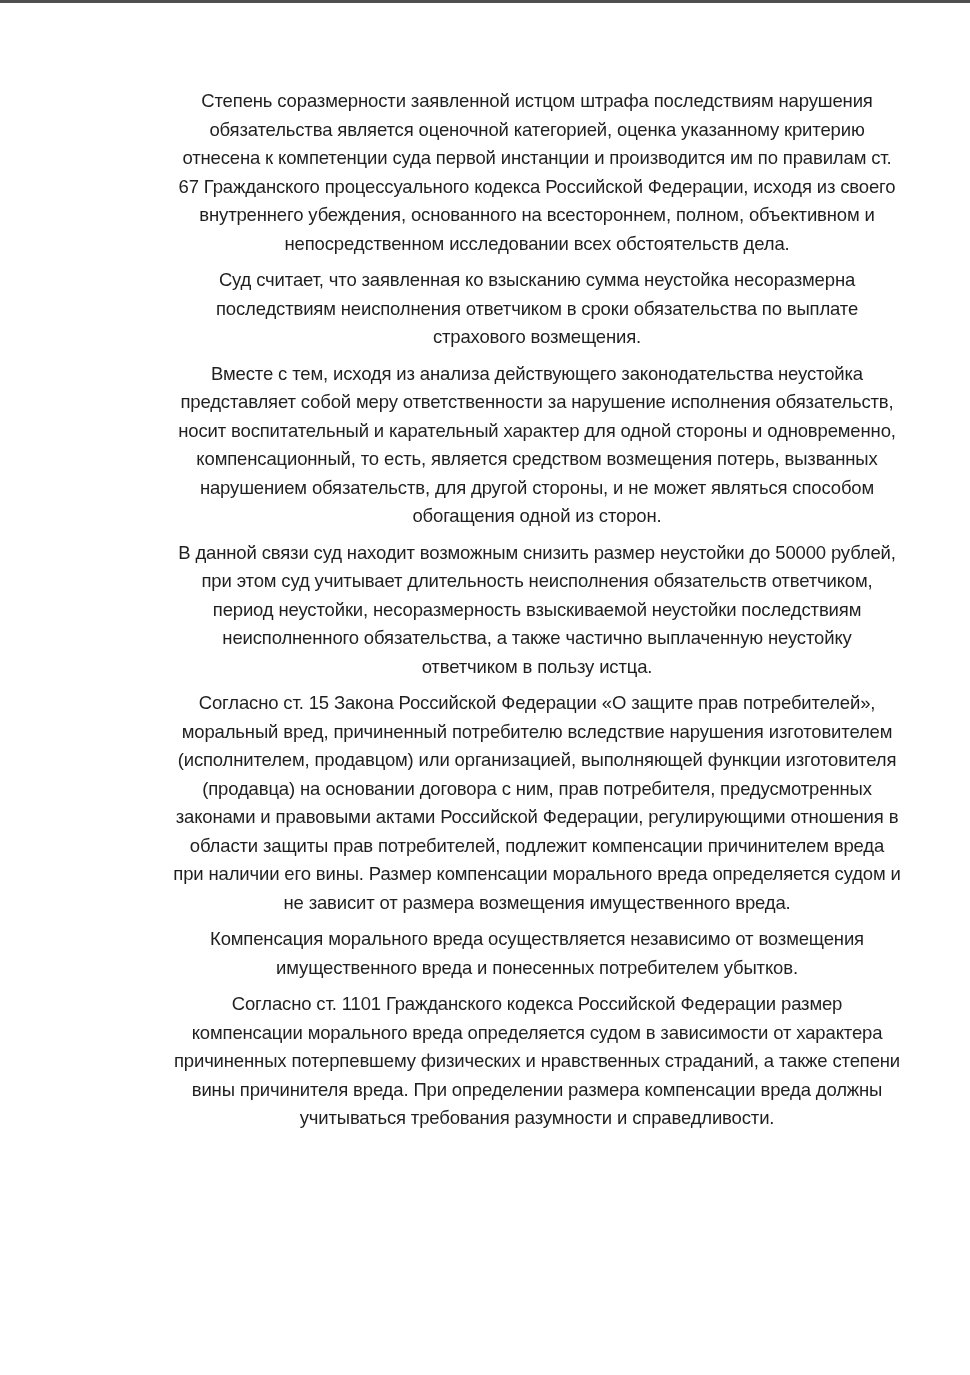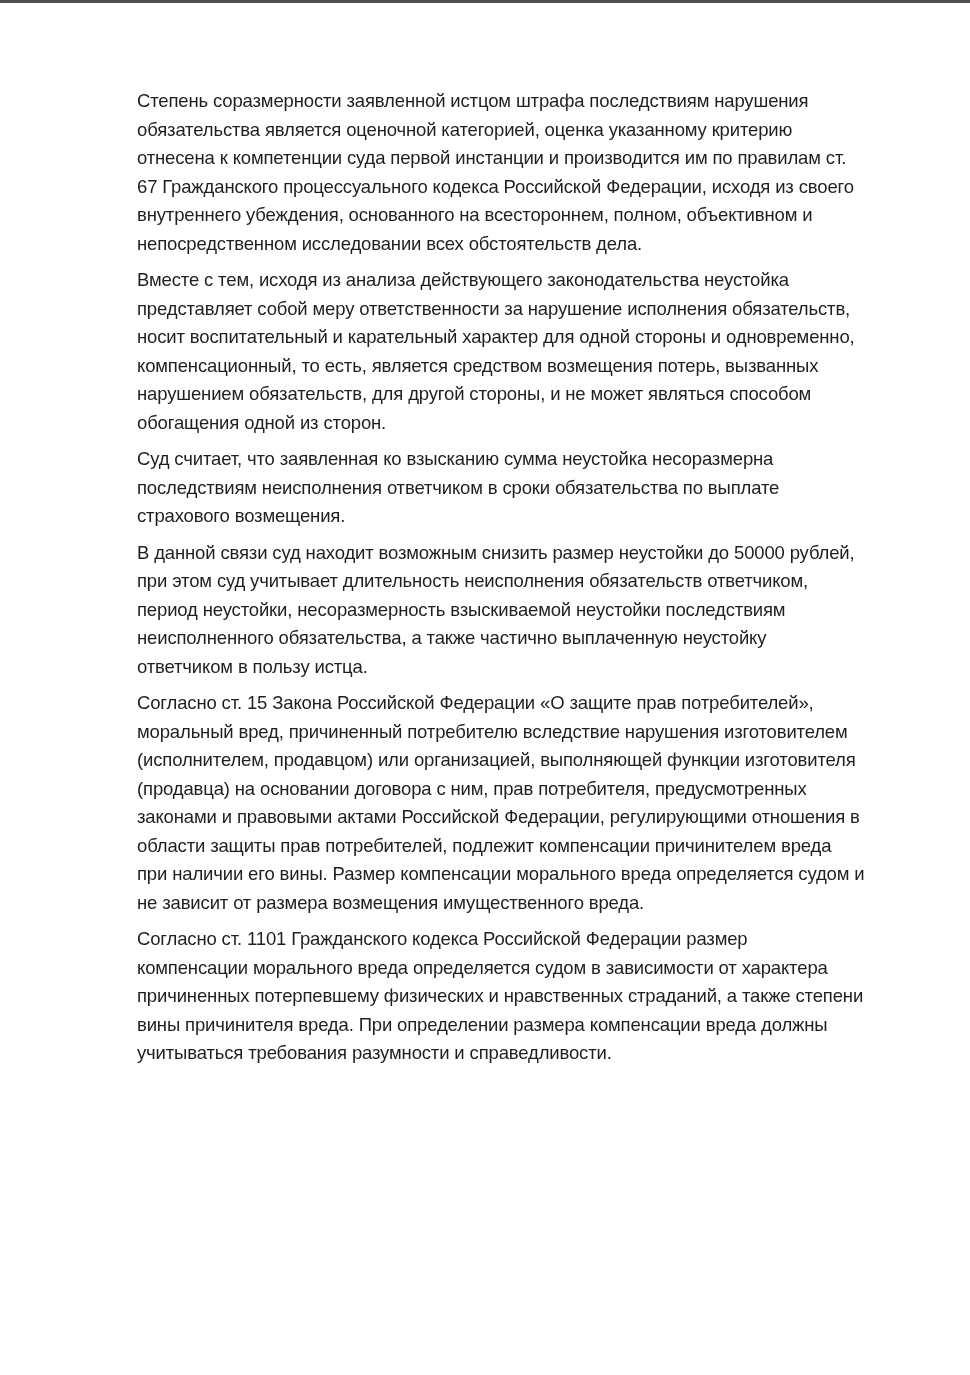--- a/index.html
+++ b/index.html
@@ -35,55 +35,57 @@
     width: 800px;
   }
   .content p {
     margin: 0 0 8px 0;
     padding: 0;
     font-size: 18.5px;
     line-height: 28.5px;
     letter-spacing: -0.15px;
     color: var(--text);
     white-space: pre-line;
-    text-align: left;
+    text-align: center;
   }
 </style>
 </head>
 <body>
 
 <div class="top-bar"></div>
 
 <article class="content">
   <p>Степень соразмерности заявленной истцом штрафа последствиям нарушения
 обязательства является оценочной категорией, оценка указанному критерию
 отнесена к компетенции суда первой инстанции и производится им по правилам ст.
 67 Гражданского процессуального кодекса Российской Федерации, исходя из своего
 внутреннего убеждения, основанного на всестороннем, полном, объективном и
 непосредственном исследовании всех обстоятельств дела.</p>
+  <p>Суд считает, что заявленная ко взысканию сумма неустойка несоразмерна
+последствиям неисполнения ответчиком в сроки обязательства по выплате
+страхового возмещения.</p>
   <p>Вместе с тем, исходя из анализа действующего законодательства неустойка
 представляет собой меру ответственности за нарушение исполнения обязательств,
 носит воспитательный и карательный характер для одной стороны и одновременно,
 компенсационный, то есть, является средством возмещения потерь, вызванных
 нарушением обязательств, для другой стороны, и не может являться способом
 обогащения одной из сторон.</p>
-  <p>Суд считает, что заявленная ко взысканию сумма неустойка несоразмерна
-последствиям неисполнения ответчиком в сроки обязательства по выплате
-страхового возмещения.</p>
   <p>В данной связи суд находит возможным снизить размер неустойки до 50000 рублей,
 при этом суд учитывает длительность неисполнения обязательств ответчиком,
 период неустойки, несоразмерность взыскиваемой неустойки последствиям
 неисполненного обязательства, а также частично выплаченную неустойку
 ответчиком в пользу истца.</p>
   <p>Согласно ст. 15 Закона Российской Федерации «О защите прав потребителей»,
 моральный вред, причиненный потребителю вследствие нарушения изготовителем
 (исполнителем, продавцом) или организацией, выполняющей функции изготовителя
 (продавца) на основании договора с ним, прав потребителя, предусмотренных
 законами и правовыми актами Российской Федерации, регулирующими отношения в
 области защиты прав потребителей, подлежит компенсации причинителем вреда
 при наличии его вины. Размер компенсации морального вреда определяется судом и
 не зависит от размера возмещения имущественного вреда.</p>
+  <p>Компенсация морального вреда осуществляется независимо от возмещения
+имущественного вреда и понесенных потребителем убытков.</p>
   <p>Согласно ст. 1101 Гражданского кодекса Российской Федерации размер
 компенсации морального вреда определяется судом в зависимости от характера
 причиненных потерпевшему физических и нравственных страданий, а также степени
 вины причинителя вреда. При определении размера компенсации вреда должны
 учитываться требования разумности и справедливости.</p>
 </article>
 
 </body></html>

